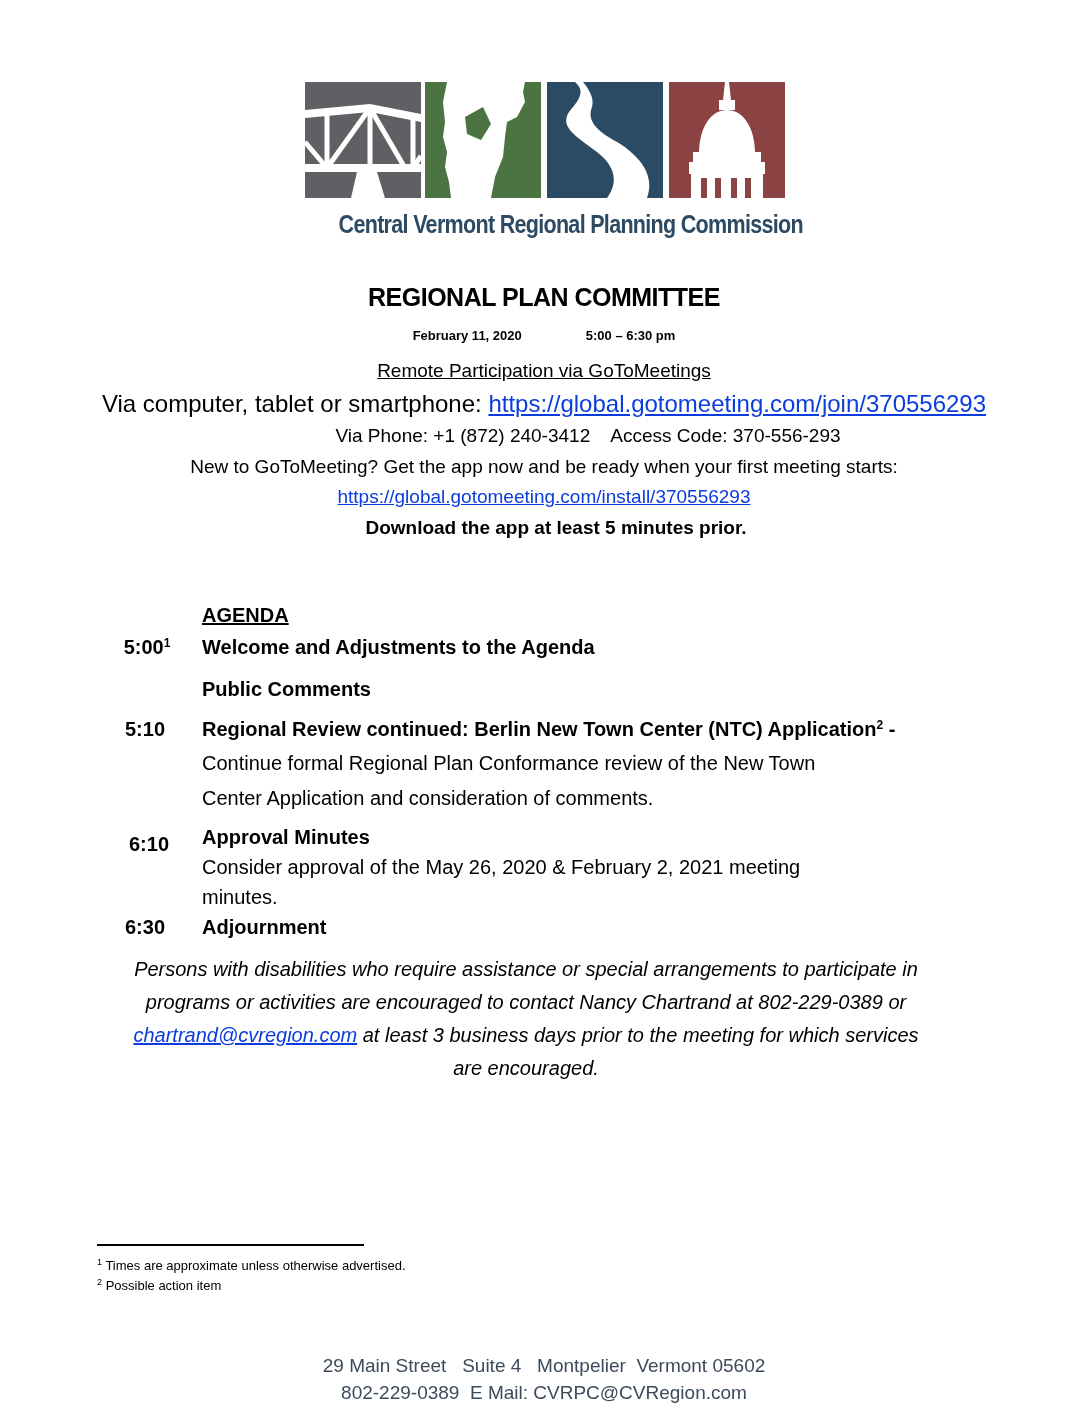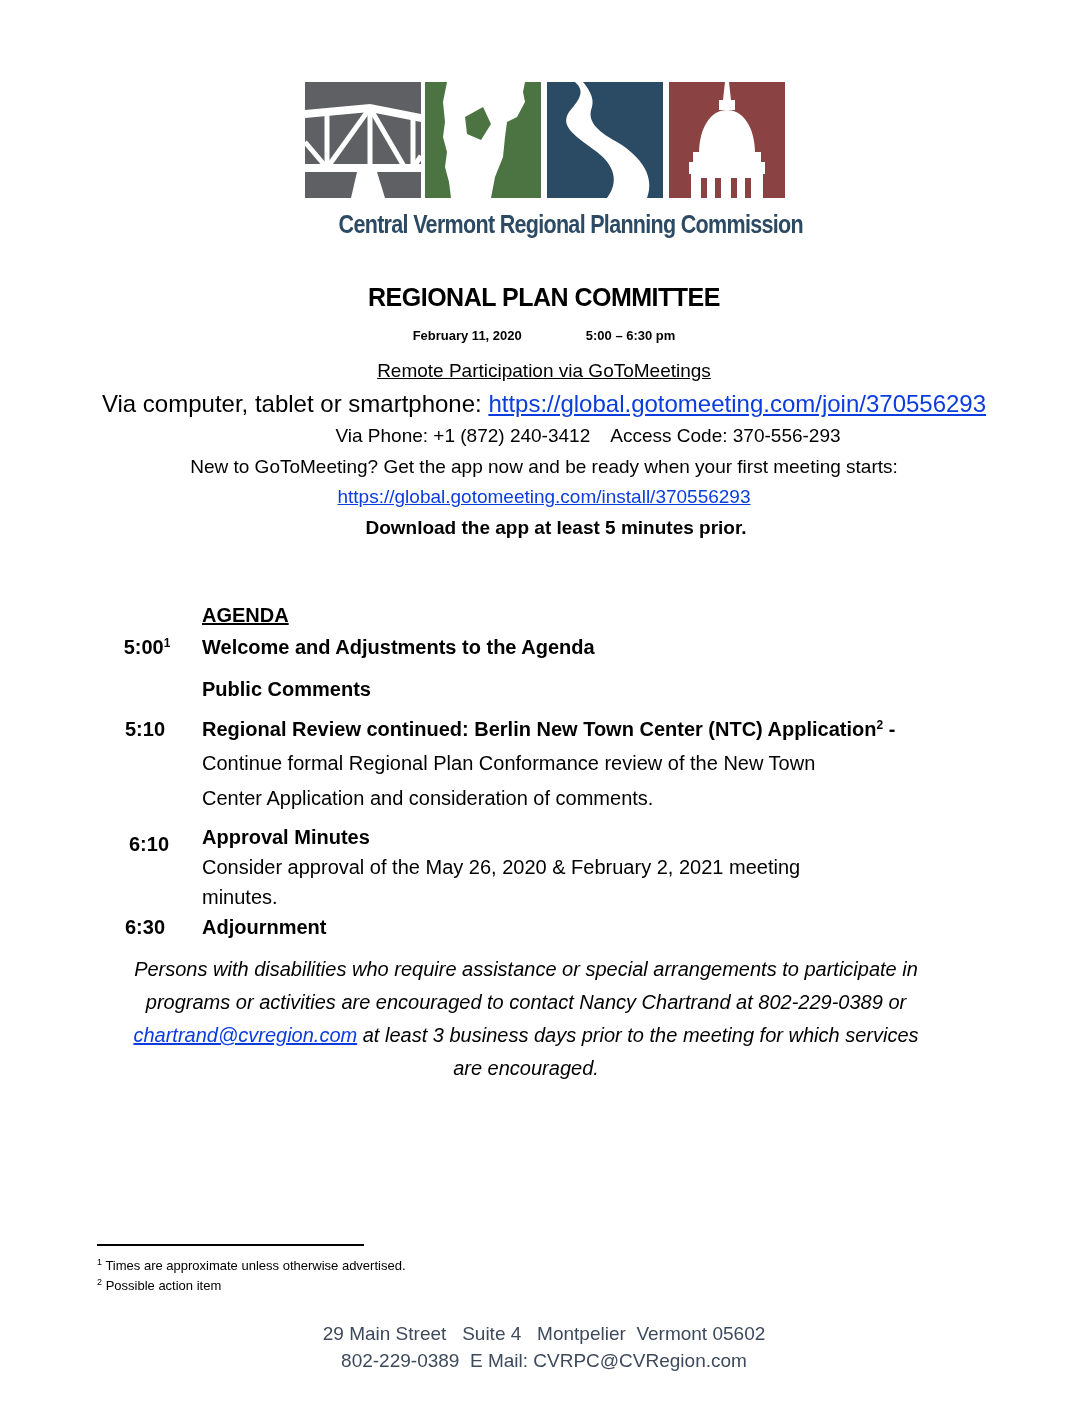--- a/index.html
+++ b/index.html
@@ -25,21 +25,21 @@
   .item { position: absolute; left: 202px; font-size: 20px; white-space: nowrap; }
   .item.b { font-weight: bold; }
   sup { font-size: 12px; vertical-align: 7px; line-height: 0; }
 
   .notice { position: absolute; left: 0; width: 1052px; text-align: center; font-style: italic; font-size: 20px; white-space: nowrap; }
 
   .fn-rule { position: absolute; left: 97px; top: 1244px; width: 267px; height: 1.5px; background: #000; }
   .fn { position: absolute; left: 97px; font-size: 13px; white-space: nowrap; }
   .fn sup { font-size: 9px; vertical-align: 5px; }
 
-  .addr { position: absolute; left: 0; width: 1088px; text-align: center; font-size: 19px; color: #3d4a5c; white-space: nowrap; }
+  .addr { position: absolute; left: 0; width: 1088px; text-align: center; font-size: 19px; color: #3d4a5c; white-space: nowrap; margin-top: 32px; }
 </style>
 </head>
 <body>
 
 <div class="logo">
   <div class="panel" style="left:0; background:#5f6064;">
     <svg width="116" height="116" viewBox="0 0 116 116">
       <polygon points="0,28 65,22 116,32 116,40 65,30 0,36" fill="#fff"></polygon>
       <polygon points="0,82 116,82 116,90 0,90" fill="#fff"></polygon>
       <line x1="22" y1="32" x2="22" y2="86" stroke="#fff" stroke-width="5"></line>

